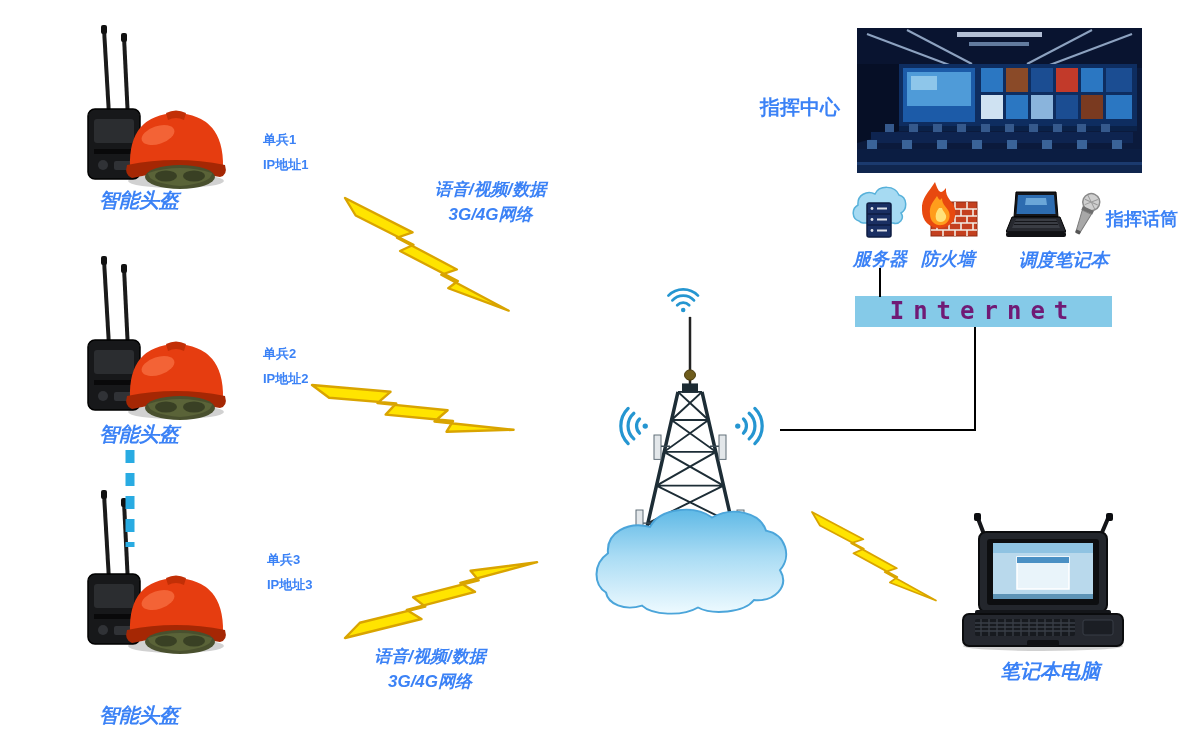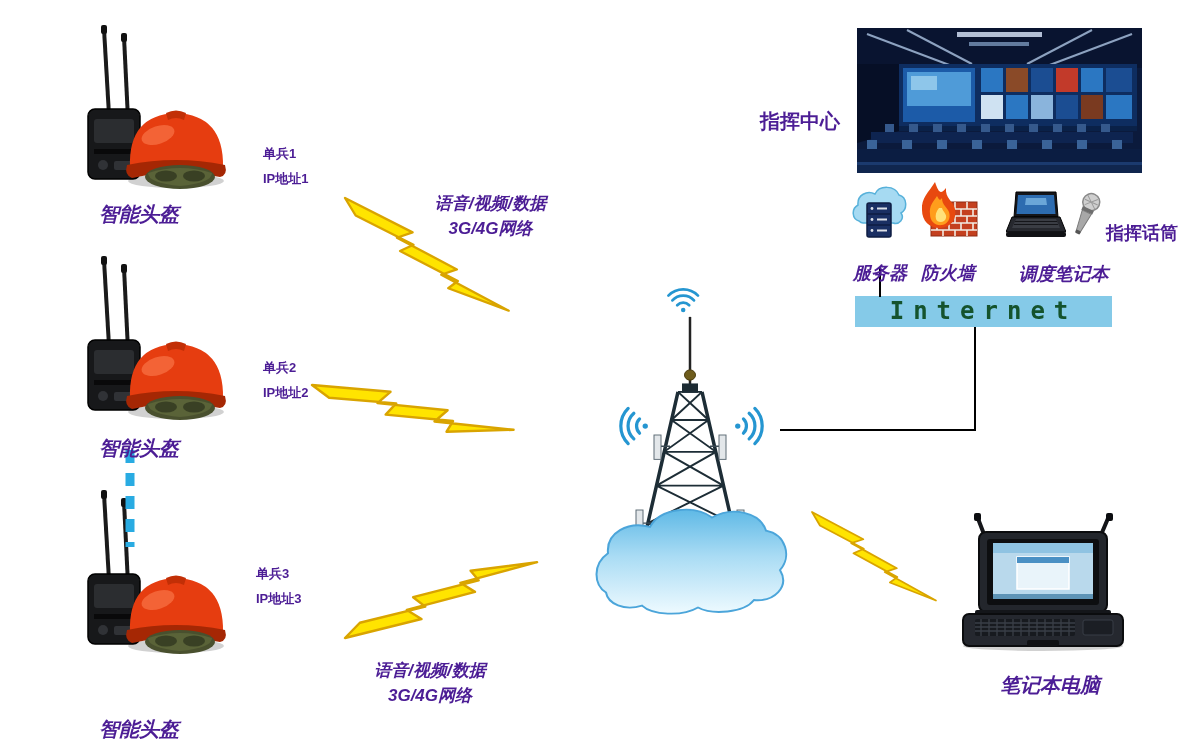--- a/index.html
+++ b/index.html
@@ -1,29 +1,29 @@
 <!DOCTYPE html>
 <html><head>
 <meta charset="utf-8">
 <style>
   * { margin:0; padding:0; box-sizing:border-box; }
   html,body { width:1185px; height:744px; }
   body { position:relative; background:#ffffff; font-family:"Liberation Sans","DejaVu Sans",sans-serif; overflow:hidden; }
   .canvas { position:absolute; left:0; top:0; width:1185px; height:744px; background:#fff; }
   .abs { position:absolute; }
   .overlay { position:absolute; left:0; top:0; z-index:6; pointer-events:none; }
-  .label { position:absolute; z-index:10; font-weight:bold; color:#4c1d95; white-space:nowrap; font-size:20px;margin-top:14px; }
+  .label { position:absolute; z-index:10; font-weight:bold; color:#3b82f6; white-space:nowrap; font-size:20px; }
   .center { text-align:center;font-style:italic; }
   .soldier div { font-size:13px; line-height:25px; }
   .linktext div { font-size:17px; line-height:25px; }
   .small { font-size:18px; }
   .mid { font-size:18px; }
   .internet-bar {
     position:absolute; left:855px; top:296px; width:257px; height:31px; z-index:4;
-    background:#85cae8; color:#14532d; font-family:"DejaVu Sans Mono","Liberation Mono",monospace;
+    background:#85cae8; color:#701a75; font-family:"DejaVu Sans Mono","Liberation Mono",monospace;
     font-size:24px; font-weight:bold; letter-spacing:9px; text-align:center; line-height:31px;
   }
 </style>
 </head>
 <body>
 
 <div class="canvas">
 
   <svg width="0" height="0" style="position:absolute" aria-hidden="true">
     <defs>
@@ -78,21 +78,21 @@
   <div class="label center" style="left:79px;top:702px;width:120px">智能头盔</div>
 
   <div class="label soldier" style="left:263px;top:127px">
     <div>单兵1</div>
     <div>IP地址1</div>
   </div>
   <div class="label soldier" style="left:263px;top:341px">
     <div>单兵2</div>
     <div>IP地址2</div>
   </div>
-  <div class="label soldier" style="left:256px;top:547px">
+  <div class="label soldier" style="left:267px;top:547px">
     <div>单兵3</div>
     <div>IP地址3</div>
   </div>
 
   <div class="label linktext center" style="left:398px;top:177px;width:185px">
     <div>语音/视频/数据</div>
     <div>3G/4G网络</div>
   </div>
   <div class="label linktext center" style="left:345px;top:644px;width:170px">
     <div>语音/视频/数据</div>

